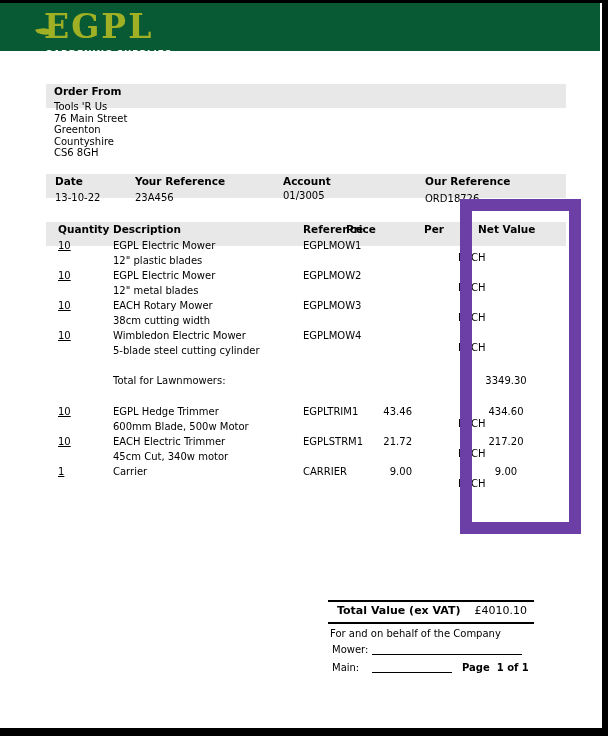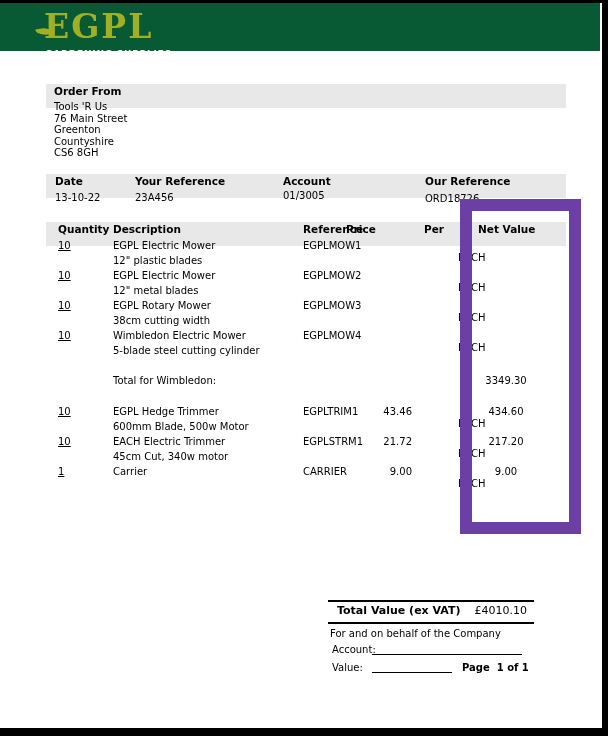--- a/index.html
+++ b/index.html
@@ -122,40 +122,40 @@
       <span class="c-desc">EGPL Electric Mower</span>
       <span class="c-ref">EGPLMOW2</span>
       <span class="c-price"></span>
       <span class="c-per">EACH</span>
       <span class="c-net"></span>
       <span class="c-desc2">12" metal blades</span>
     </div>
 
     <div class="irow" style="top:60px">
       <span class="c-qty">10</span>
-      <span class="c-desc">EGPL Rotary Mower</span>
+      <span class="c-desc">EACH Rotary Mower</span>
       <span class="c-ref">EGPLMOW3</span>
       <span class="c-price"></span>
       <span class="c-per">EACH</span>
       <span class="c-net"></span>
       <span class="c-desc2">38cm cutting width</span>
     </div>
 
     <div class="irow" style="top:90px">
       <span class="c-qty">10</span>
       <span class="c-desc">Wimbledon Electric Mower</span>
       <span class="c-ref">EGPLMOW4</span>
       <span class="c-price"></span>
       <span class="c-per">EACH</span>
       <span class="c-net"></span>
       <span class="c-desc2">5-blade steel cutting cylinder</span>
     </div>
 
     <div class="irow" style="top:135px;height:15px">
-      <span class="c-desc">Total for Wimbledon:</span>
+      <span class="c-desc">Total for Lawnmowers:</span>
       <span class="c-net">3349.30</span>
     </div>
 
     <div class="irow" style="top:166px">
       <span class="c-qty">10</span>
       <span class="c-desc">EGPL Hedge Trimmer</span>
       <span class="c-ref">EGPLTRIM1</span>
       <span class="c-price">43.46</span>
       <span class="c-per">EACH</span>
       <span class="c-net">434.60</span>
@@ -185,21 +185,21 @@
 
   <div class="highlight-box"></div>
 
   <div class="rule" style="top:600px"></div>
   <div class="total-label">Total Value (ex VAT)</div>
   <div class="total-value">£4010.10</div>
   <div class="rule" style="top:622px"></div>
 
   <div class="company-line">For and on behalf of the Company</div>
 
-  <span class="sig-label" style="top:644px">Account:</span>
+  <span class="sig-label" style="top:644px">Mower:</span>
   <div class="sig-line" style="left:372px;top:654px;width:150px"></div>
 
-  <span class="sig-label" style="top:662px">Value:</span>
+  <span class="sig-label" style="top:662px">Main:</span>
   <div class="sig-line" style="left:372px;top:672px;width:80px"></div>
 
   <span class="page-num">Page  1 of 1</span>
 
 </div>
 
 </body></html>

